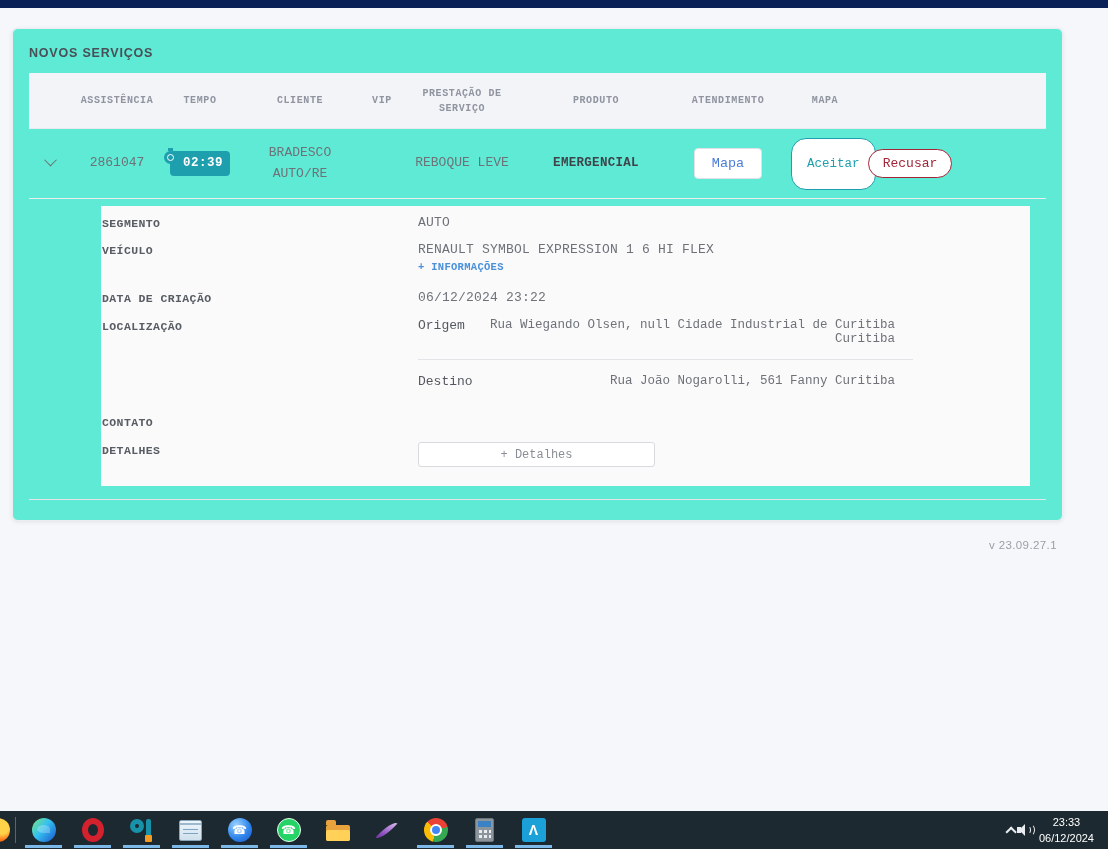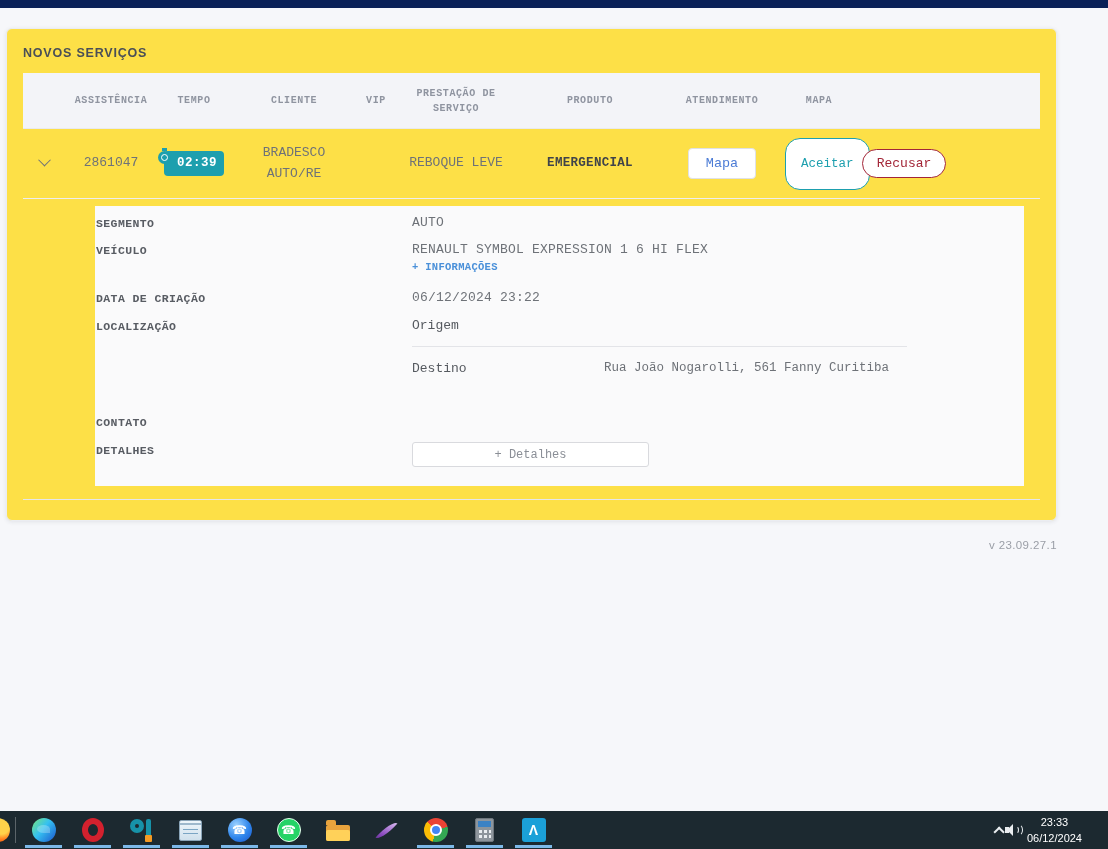--- a/index.html
+++ b/index.html
@@ -8,22 +8,22 @@
     background:#f6f7fa;
     font-family:"Liberation Sans", sans-serif;
     position:relative;
     color:#6e7278;
   }
   
   .topbar { position:absolute; top:0; left:0; width:100%; height:8px; background:#0a2158; }
 
   
   .card {
-    position:absolute; left:6px; top:28px; width:1051px; height:493px;
-    background:#fde047; border:1px solid #ebedf1; border-radius:6px;
+    position:absolute; left:12px; top:28px; width:1051px; height:493px;
+    background:#5eead4; border:1px solid #ebedf1; border-radius:6px;
     box-shadow:0 1px 4px rgba(40,50,70,.10);
   }
   .card-title {
     padding:17px 16px 13px 16px;
     font-size:12.5px; font-weight:bold; color:#4a4f57; letter-spacing:.8px;
   }
   .tbl { margin:0 16px;font-family:Liberation Mono, monospace; }
   .grid-row {
     display:grid;
     grid-template-columns:42px 92px 74px 126px 38px 122px 146px 118px 76px 94px 92px;
@@ -150,21 +150,21 @@
     background:
       repeating-linear-gradient(90deg,#e9edf0 0 3px, transparent 3px 5px),
       repeating-linear-gradient(180deg,#5a6artsa 0 0) , repeating-linear-gradient(180deg, transparent 0 0);
     background-image:repeating-linear-gradient(90deg,#e9edf0 0 3px, transparent 3px 5px);
     -webkit-mask-image:repeating-linear-gradient(180deg,#000 0 3px, transparent 3px 5px);
             mask-image:repeating-linear-gradient(180deg,#000 0 3px, transparent 3px 5px); }
   .ic-lambda { width:24px; height:24px; background:#1ba0d8; border-radius:3px;
     color:#fff; font-weight:bold; font-size:14px; display:flex; align-items:center; justify-content:center; }
 
   
-  .tray { margin-left:auto; display:flex; align-items:center; gap:4px; padding-right:26px; height:100%; }
+  .tray { margin-left:auto; display:flex; align-items:center; gap:4px; padding-right:14px; height:100%; }
   .tray-chevron { width:8px; height:8px; border-top:2px solid #e9edf0; border-right:2px solid #e9edf0;
     transform:rotate(-45deg) translate(0,3px); cursor:pointer; }
   .speaker { position:relative; width:18px; height:14px; cursor:pointer; }
   .speaker .body { position:absolute; left:0; top:4px; width:4px; height:6px; background:#e9edf0; }
   .speaker .cone { position:absolute; left:2px; top:1px; width:0; height:0;
     border:6px solid transparent; border-right:6px solid #e9edf0; border-left:none; }
   .speaker .w1 { position:absolute; left:7px; top:3px; width:7px; height:8px;
     border:1.6px solid transparent; border-right-color:#e9edf0; border-radius:50%; }
   .speaker .w2 { position:absolute; left:9px; top:1px; width:9px; height:12px;
     border:1.6px solid transparent; border-right-color:#e9edf0; border-radius:50%; }
@@ -227,20 +227,21 @@
         <div class="d-row r-data">
           <div class="d-label">DATA DE CRIAÇÃO</div>
           <div class="d-value">06/12/2024 23:22</div>
         </div>
 
         <div class="d-row r-local">
           <div class="d-label">LOCALIZAÇÃO</div>
           <div class="od-block">
             <div class="od-line">
               <span class="od-label">Origem</span>
+              <span class="od-value">Rua Wiegando Olsen, null Cidade Industrial de Curitiba Curitiba</span>
             </div>
             <hr class="od-divider">
             <div class="od-line">
               <span class="od-label">Destino</span>
               <span class="od-value">Rua João Nogarolli, 561 Fanny Curitiba</span>
             </div>
           </div>
         </div>
 
         <div class="d-row r-contato">

